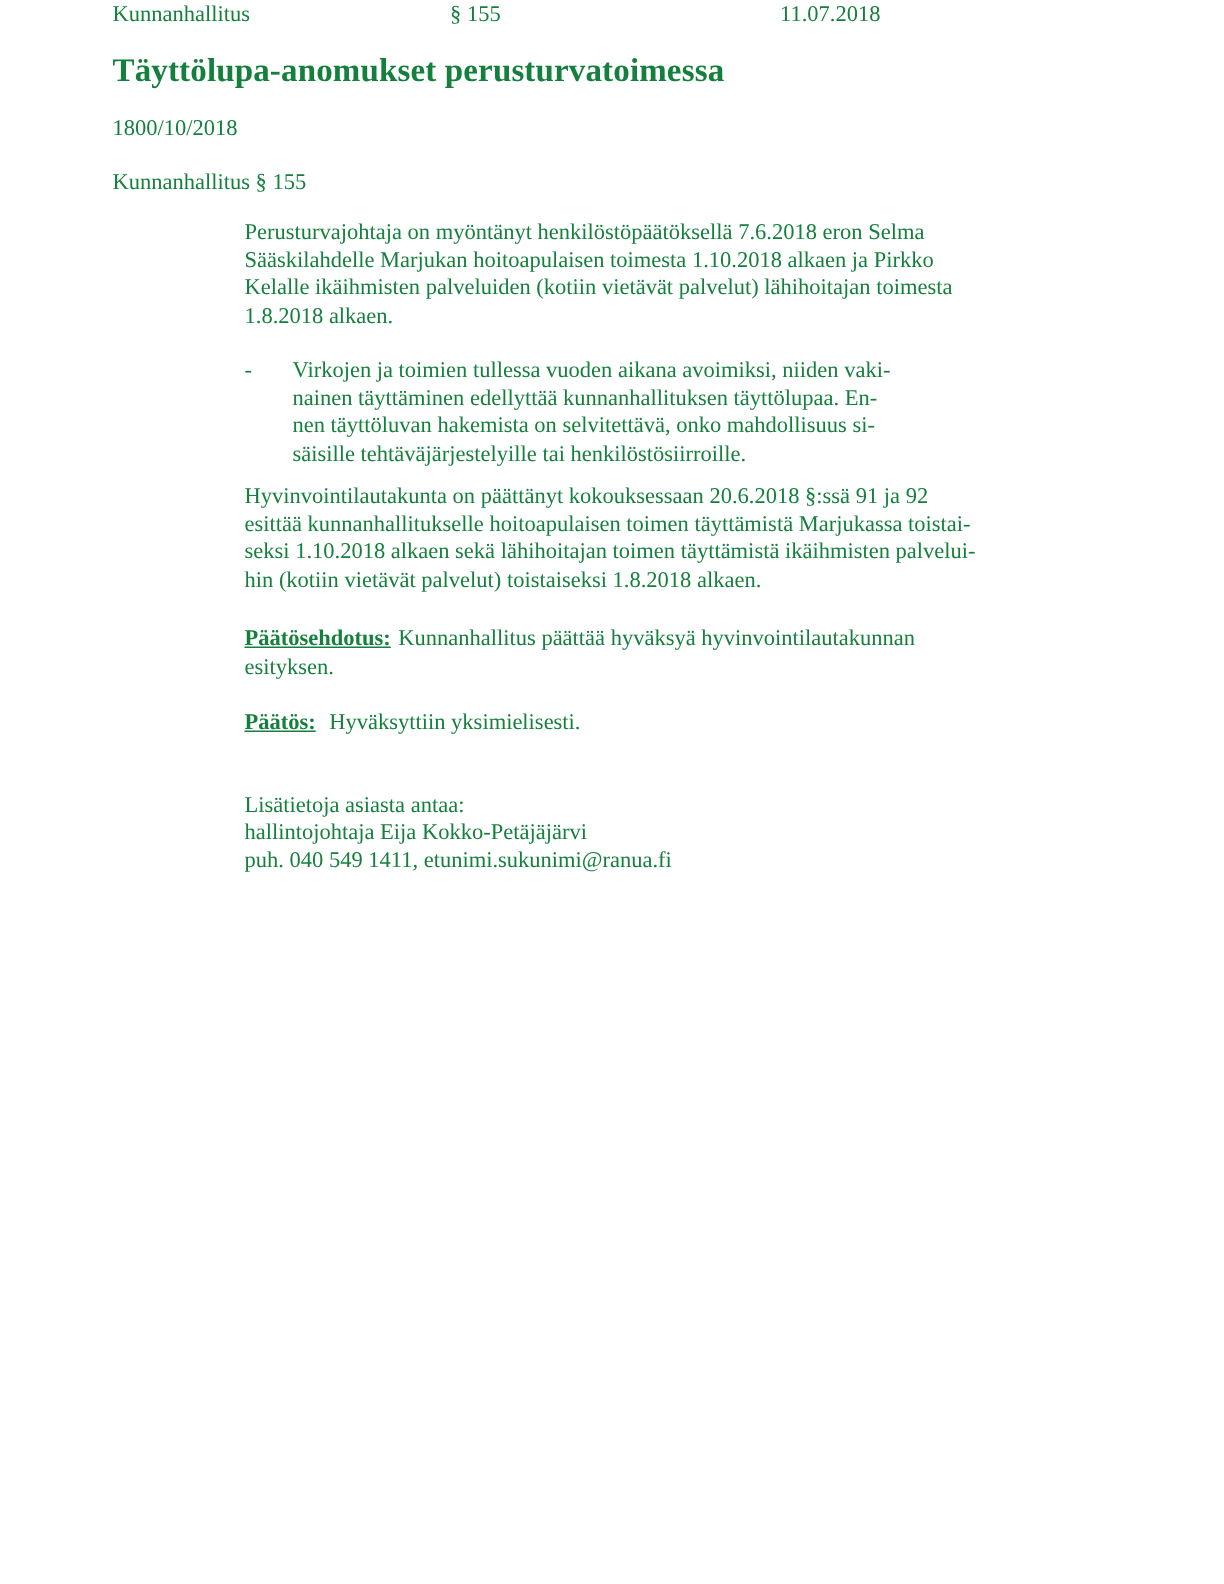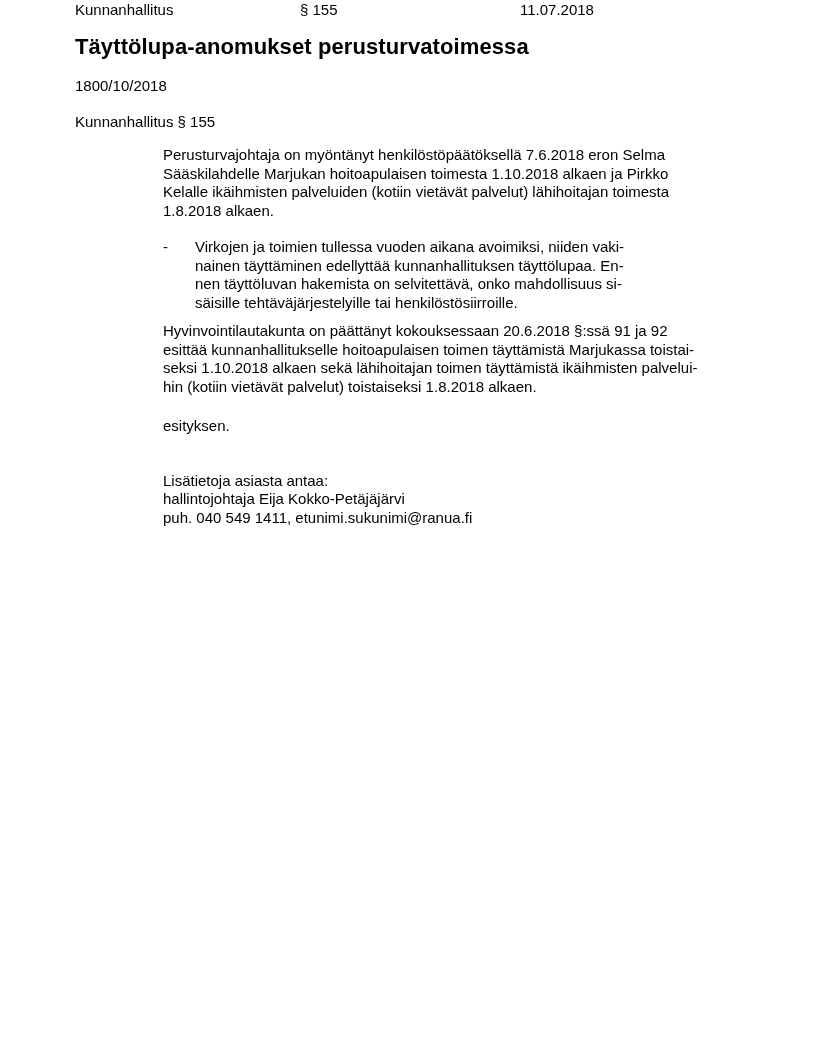--- a/index.html
+++ b/index.html
@@ -3,22 +3,22 @@
 <meta charset="utf-8">
 <style>
   * { margin: 0; padding: 0; box-sizing: border-box; }
   html, body { background: #ffffff; }
   .page {
     position: relative;
     width: 816px;
     height: 1056px;
     margin: 0 auto;
     background: #ffffff;
-    color: #000000;
-    font-family: Liberation Sans, sans-serif;
+    color: #15803d;
+    font-family: Liberation Serif, serif;
     font-size: 15px;
     line-height: 18.5px;
     overflow: hidden;
   }
   .doc-header { position: absolute; top: 1px; left: 75px; right: 40px; height: 19px; }
   .doc-header .h-left   { position: absolute; left: 0; top: 0; }
   .doc-header .h-center { position: absolute; left: 225px; top: 0; }
   .doc-header .h-right  { position: absolute; left: 445px; top: 0; }
   .doc-title {
     position: absolute; top: 36px; left: 75px;
@@ -77,23 +77,29 @@
 nen täyttöluvan hakemista on selvitettävä, onko mahdollisuus si-
 säisille tehtäväjärjestelyille tai henkilöstösiirroille.</div>
     </div>
 
     <div class="para p3">Hyvinvointilautakunta on päättänyt kokouksessaan 20.6.2018 §:ssä 91 ja 92
 esittää kunnanhallitukselle hoitoapulaisen toimen täyttämistä Marjukassa toistai-
 seksi 1.10.2018 alkaen sekä lähihoitajan toimen täyttämistä ikäihmisten palvelui-
 hin (kotiin vietävät palvelut) toistaiseksi 1.8.2018 alkaen.</div>
 
     <div class="decision-proposal">
+      <span class="decision-line">
+        <span class="label-underline dp-label">Päätösehdotus:</span><span>Kunnanhallitus päättää hyväksyä hyvinvointilautakunnan</span>
+      </span>
       <span class="decision-line">esityksen.</span>
     </div>
 
+    <div class="decision">
+      <span class="label-underline d-label">Päätös:</span><span>Hyväksyttiin yksimielisesti.</span>
+    </div>
 
     <div class="contact">Lisätietoja asiasta antaa:
 hallintojohtaja Eija Kokko-Petäjäjärvi
 puh. 040 549 1411, etunimi.sukunimi@ranua.fi</div>
 
   </div>
 
 </div>
 
 </body></html>

